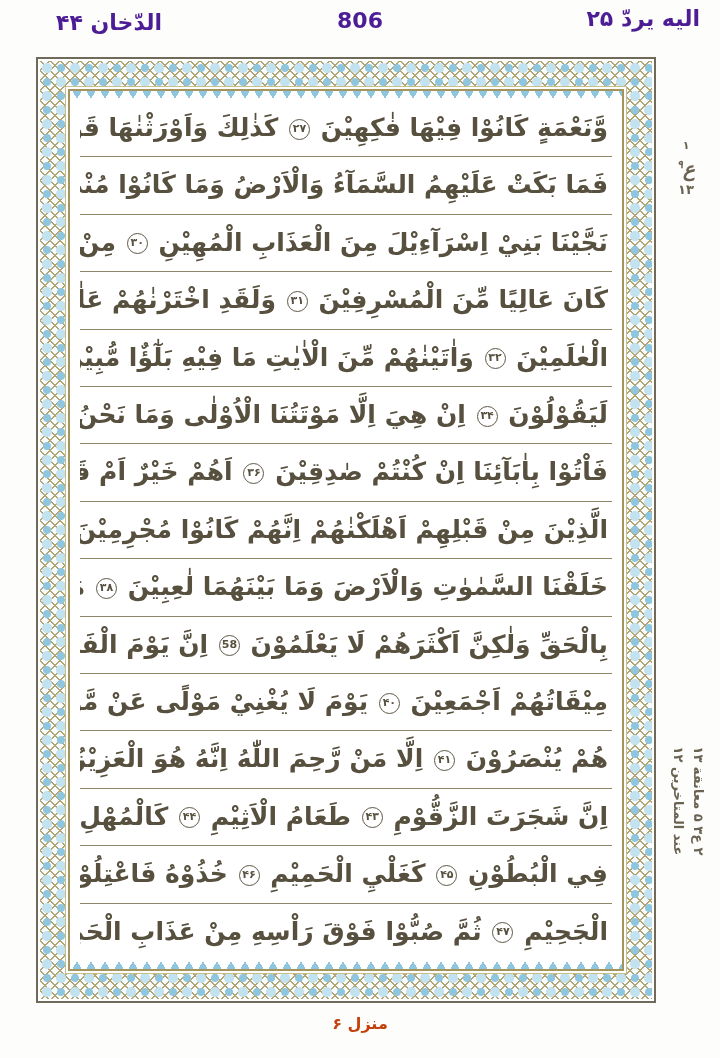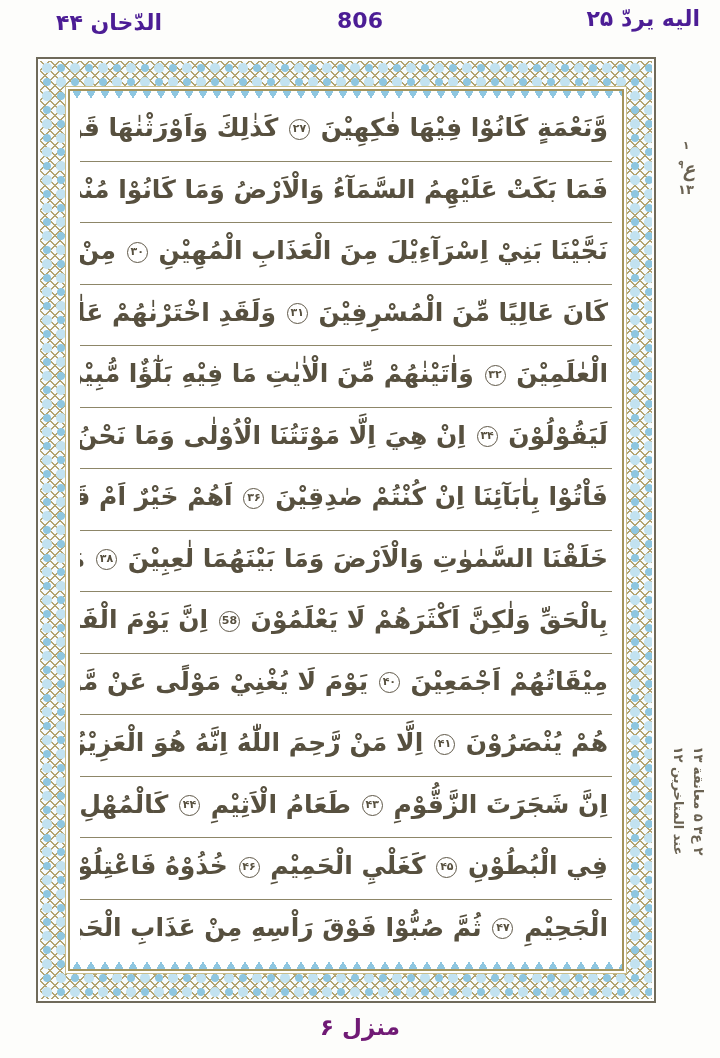--- a/index.html
+++ b/index.html
@@ -93,21 +93,21 @@
   .muanaqah{
     position:absolute;left:708px;top:698px;width:206px;height:44px;
     transform:rotate(90deg);transform-origin:0 0;
     direction:rtl;text-align:center;
     font-size:13px;font-weight:bold;line-height:20px;color:#6a6252;
     white-space:nowrap;
   }
   
   .footer{
     position:absolute;left:0;right:0;top:1014px;
-    text-align:center;font-size:23px;font-weight:bold;color:#701a75;direction:rtl;
+    text-align:center;font-size:16px;font-weight:bold;color:#c2410c;direction:rtl;
   }
 </style>
 </head>
 <body>
 
 <div class="hdr hdr-juz">
   <span>اليه يردّ</span>
   <span>۲۵</span>
 </div>
 <div class="hdr hdr-page">806</div>
@@ -124,20 +124,21 @@
     <div class="tri tri-left"></div>
     <div class="tri tri-right"></div>
     <div class="rows" id="rows">
         <div class="quran-line"><span>وَّنَعْمَةٍ كَانُوْا فِيْهَا فٰكِهِيْنَ</span> <span class="aya-num">۲۷</span> <span>كَذٰلِكَ وَاَوْرَثْنٰهَا قَوْمًا اٰخَرِيْنَ</span>  </div>
         <div class="quran-line"><span>فَمَا بَكَتْ عَلَيْهِمُ السَّمَآءُ وَالْاَرْضُ وَمَا كَانُوْا مُنْظَرِيْنَ</span>   </div>
         <div class="quran-line"><span>نَجَّيْنَا بَنِيْ اِسْرَآءِيْلَ مِنَ الْعَذَابِ الْمُهِيْنِ</span> <span class="aya-num">۳۰</span> <span>مِنْ فِرْعَوْنَ اِنَّهُ</span> </div>
         <div class="quran-line"><span>كَانَ عَالِيًا مِّنَ الْمُسْرِفِيْنَ</span> <span class="aya-num">۳۱</span> <span>وَلَقَدِ اخْتَرْنٰهُمْ عَلٰى عِلْمٍ عَلَى</span> </div>
         <div class="quran-line"><span>الْعٰلَمِيْنَ</span> <span class="aya-num">۳۲</span> <span>وَاٰتَيْنٰهُمْ مِّنَ الْاٰيٰتِ مَا فِيْهِ بَلٰٓؤٌا مُّبِيْنٌ</span>   </div>
         <div class="quran-line"><span>لَيَقُوْلُوْنَ</span> <span class="aya-num">۳۴</span> <span>اِنْ هِيَ اِلَّا مَوْتَتُنَا الْاُوْلٰى وَمَا نَحْنُ بِمُنْشَرِيْنَ</span>  </div>
         <div class="quran-line"><span>فَاْتُوْا بِاٰبَآئِنَا اِنْ كُنْتُمْ صٰدِقِيْنَ</span> <span class="aya-num">۳۶</span> <span>اَهُمْ خَيْرٌ اَمْ قَوْمُ تُبَّعٍ وَّ</span> </div>
+        <div class="quran-line"><span>الَّذِيْنَ مِنْ قَبْلِهِمْ اَهْلَكْنٰهُمْ اِنَّهُمْ كَانُوْا مُجْرِمِيْنَ</span>   </div>
         <div class="quran-line"><span>خَلَقْنَا السَّمٰوٰتِ وَالْاَرْضَ وَمَا بَيْنَهُمَا لٰعِبِيْنَ</span> <span class="aya-num">۳۸</span> <span>مَا خَلَقْنٰهُمَا اِلَّا</span> </div>
         <div class="quran-line"><span>بِالْحَقِّ وَلٰكِنَّ اَكْثَرَهُمْ لَا يَعْلَمُوْنَ</span> <span class="aya-num">58</span> <span>اِنَّ يَوْمَ الْفَصْلِ</span> </div>
         <div class="quran-line"><span>مِيْقَاتُهُمْ اَجْمَعِيْنَ</span> <span class="aya-num">۴۰</span> <span>يَوْمَ لَا يُغْنِيْ مَوْلًى عَنْ مَّوْلًى شَيْئًا وَّلَا</span> </div>
         <div class="quran-line"><span>هُمْ يُنْصَرُوْنَ</span> <span class="aya-num">۴۱</span> <span>اِلَّا مَنْ رَّحِمَ اللّٰهُ اِنَّهُ هُوَ الْعَزِيْزُ الرَّحِيْمُ</span>  </div>
         <div class="quran-line"><span>اِنَّ شَجَرَتَ الزَّقُّوْمِ</span> <span class="aya-num">۴۳</span> <span>طَعَامُ الْاَثِيْمِ</span> <span class="aya-num">۴۴</span> <span>كَالْمُهْلِ يَغْلِيْ</span> </div>
         <div class="quran-line"><span>فِي الْبُطُوْنِ</span> <span class="aya-num">۴۵</span> <span>كَغَلْيِ الْحَمِيْمِ</span> <span class="aya-num">۴۶</span> <span>خُذُوْهُ فَاعْتِلُوْهُ اِلٰى سَوَآءِ</span> </div>
         <div class="quran-line"><span>الْجَحِيْمِ</span> <span class="aya-num">۴۷</span> <span>ثُمَّ صُبُّوْا فَوْقَ رَاْسِهِ مِنْ عَذَابِ الْحَمِيْمِ</span>  </div>
       </div>
   </div>
 </div>

